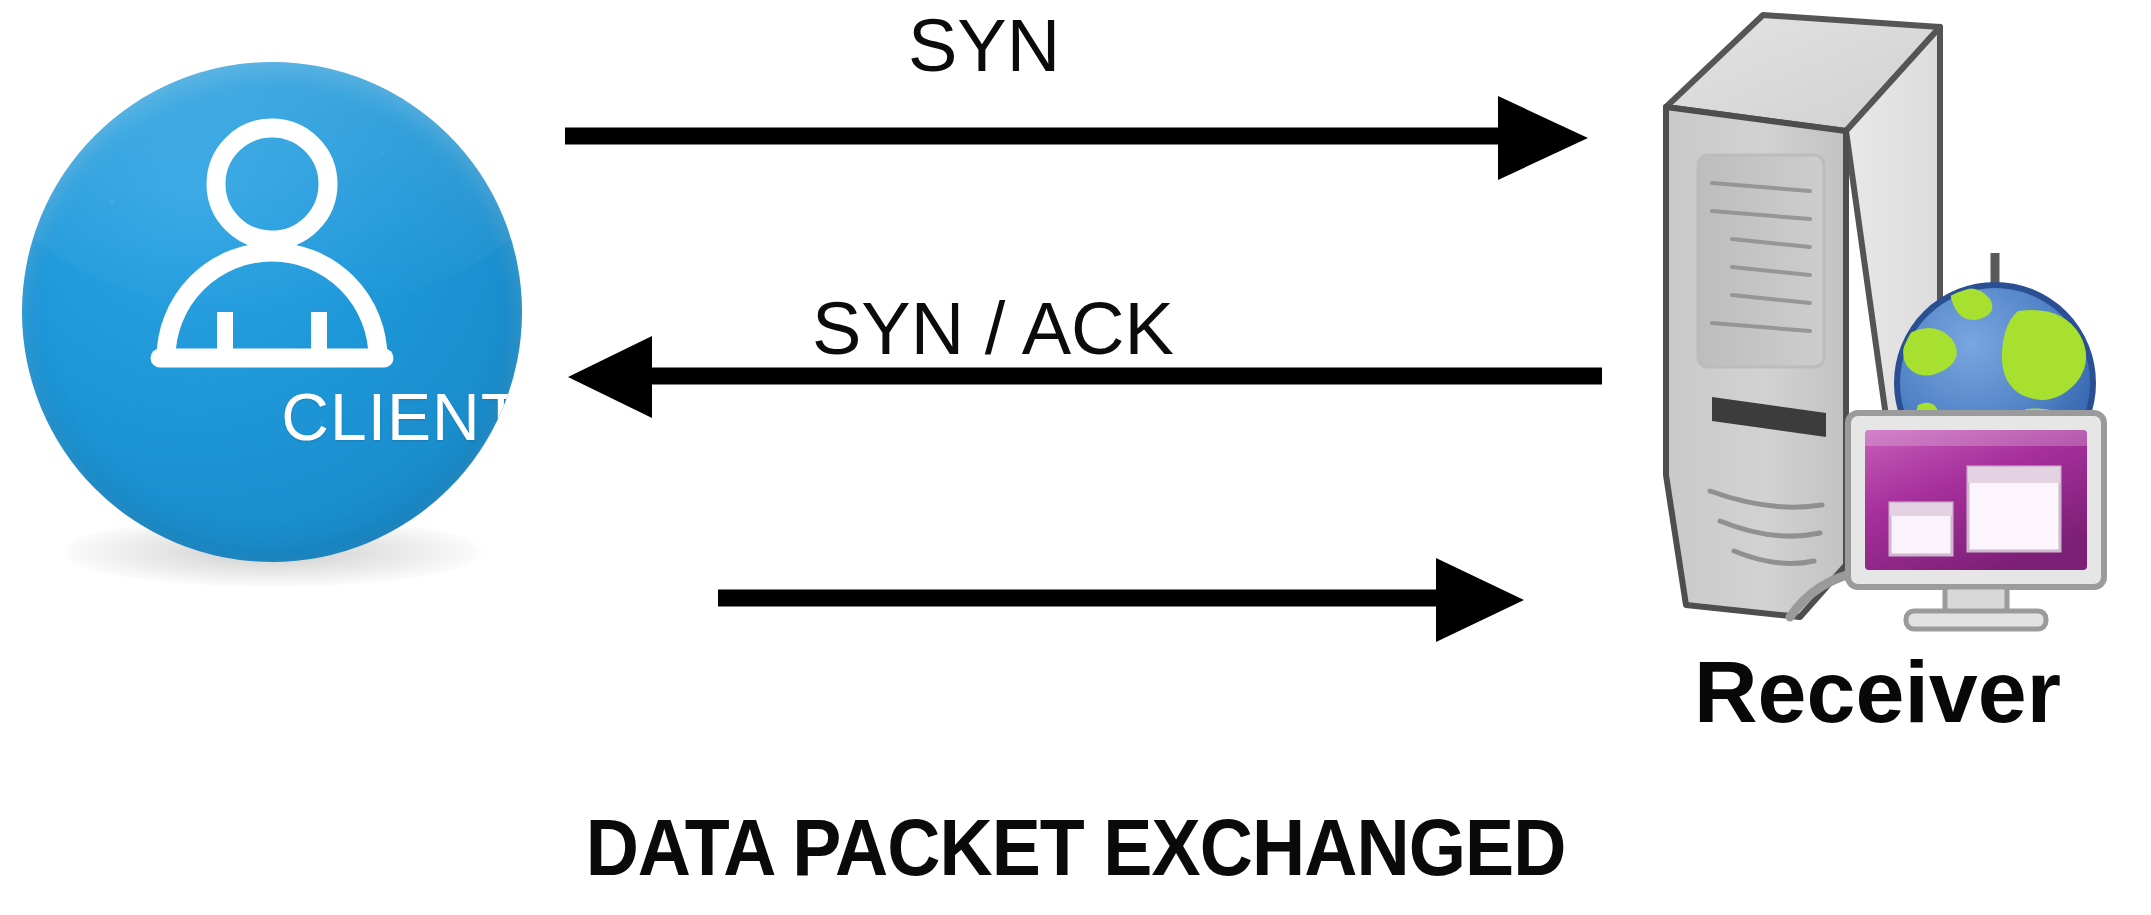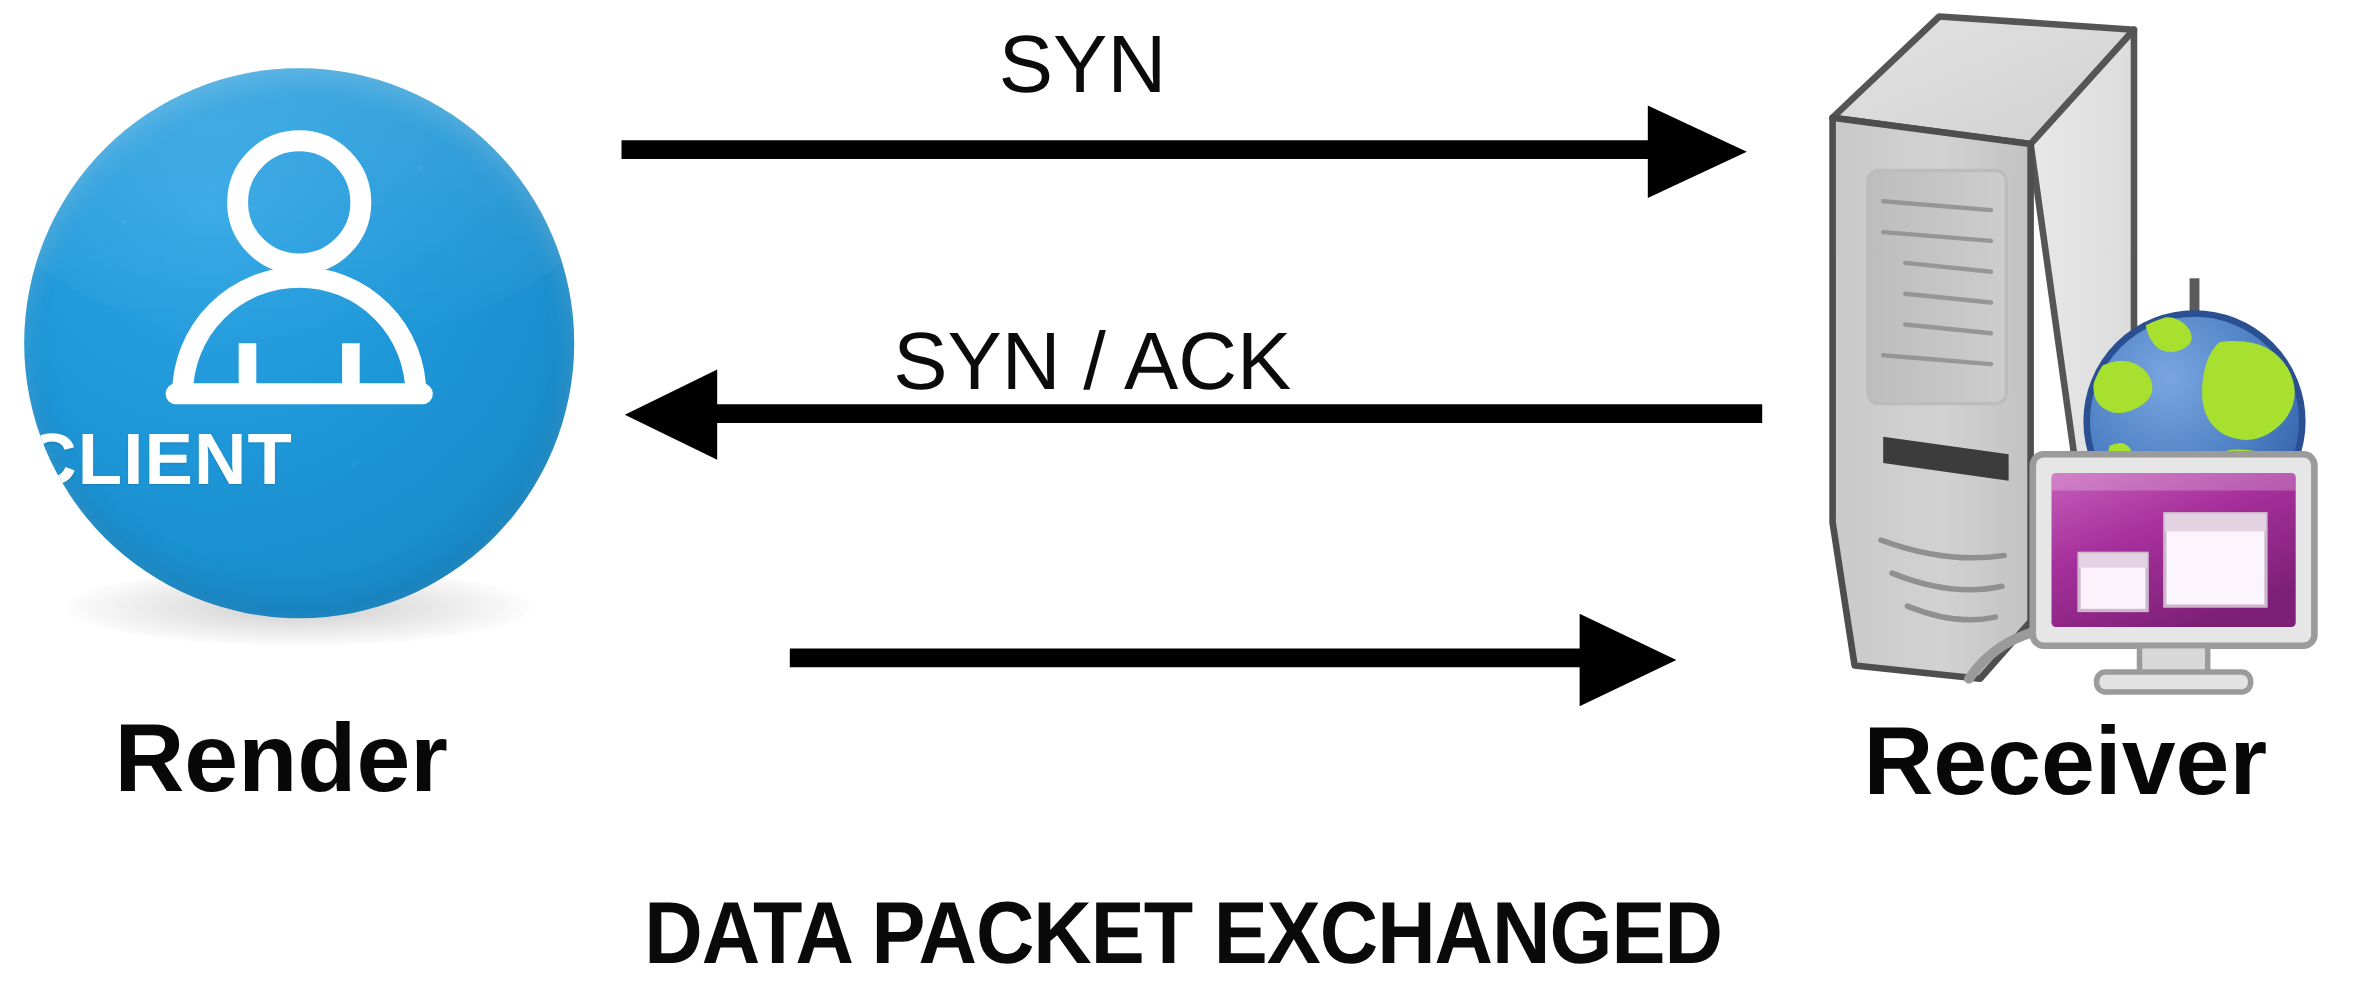--- a/index.html
+++ b/index.html
@@ -17,32 +17,32 @@
       box-shadow:inset 0 -14px 30px rgba(0,0,0,.08), inset 0 10px 22px rgba(255,255,255,.18);
       overflow:hidden;}
   .client-gloss{position:absolute;left:-6%;top:-12%;width:112%;height:62%;border-radius:50%;
       background:linear-gradient(180deg,rgba(255,255,255,.16),rgba(255,255,255,0));}
   .client-wm{position:absolute;inset:0;opacity:.10;
       background-image:
         radial-gradient(circle at 18% 28%, rgba(255,255,255,.5) 0 2px, rgba(255,255,255,0) 3px),
         radial-gradient(circle at 72% 18%, rgba(255,255,255,.4) 0 2px, rgba(255,255,255,0) 3px),
         radial-gradient(circle at 60% 72%, rgba(255,255,255,.4) 0 2px, rgba(255,255,255,0) 3px);}
   .client-person{position:absolute;left:50%;top:44px;transform:translateX(-50%);}
-  .client-word{position:absolute;left:0;right:0;top:322px;text-align:left;color:#fff;
-      font-weight:700;font-size:66px;letter-spacing:1px;line-height:1;
+  .client-word{position:absolute;left:0;right:0;top:322px;text-align:right;color:#fff;
+      font-weight:400;font-size:66px;letter-spacing:1px;line-height:1;
       text-shadow:0 1px 2px rgba(0,0,0,.12);}
 
   
   .server{position:absolute;left:1650px;top:5px;width:500px;height:630px;}
 
   
   .arrow-group{position:absolute;left:0;top:0;width:2151px;height:760px;pointer-events:none;}
   .msg-label{position:absolute;font-size:74px;font-weight:400;color:#0b0b0b;
       white-space:nowrap;letter-spacing:0px;line-height:1;}
-  .msg-1{left:908px;top:22px;}
+  .msg-1{left:908px;top:9px;}
   .msg-2{left:812px;top:244px;margin-top:48px;}
   .msg-3{left:930px;top:500px;}
 
   
   .node-label{position:absolute;font-size:88px;font-weight:700;color:#080808;
       line-height:1;white-space:nowrap;}
   .label-left{left:104px;top:645px;}
   .label-right{left:1694px;top:648px;}
 
   .caption{position:absolute;left:0;right:0;top:808px;text-align:center;
@@ -187,18 +187,17 @@
 
     <g>
       <line x1="718" y1="598" x2="1442" y2="598" stroke="#000" stroke-width="17" stroke-linecap="butt"></line>
       <polygon points="1436,558 1524,600 1436,642" fill="#000"></polygon>
     </g>
   </svg>
 
   <div class="msg-label msg-1">SYN</div>
   <div class="msg-label msg-2">SYN / ACK</div>
 
-  <div class="node-label label-left">Render</div>
   <div class="node-label label-right">Receiver</div>
 
   <div class="caption">DATA PACKET EXCHANGED</div>
 
 </div>
 
 </body></html>

